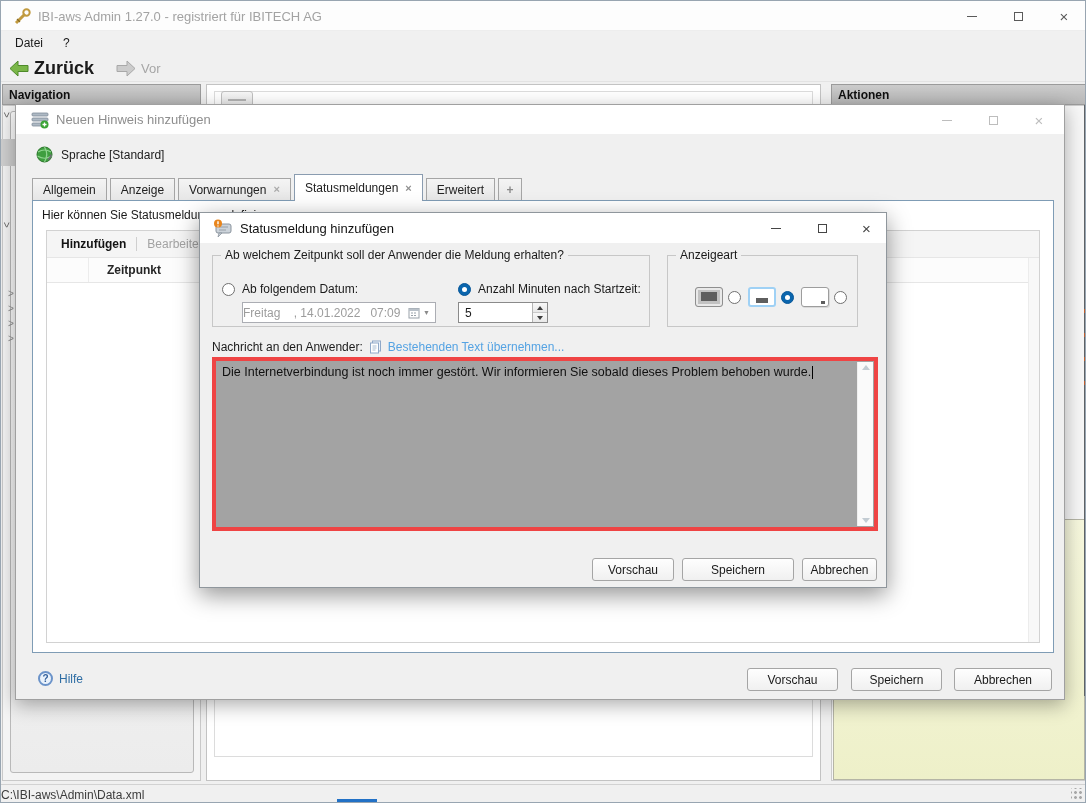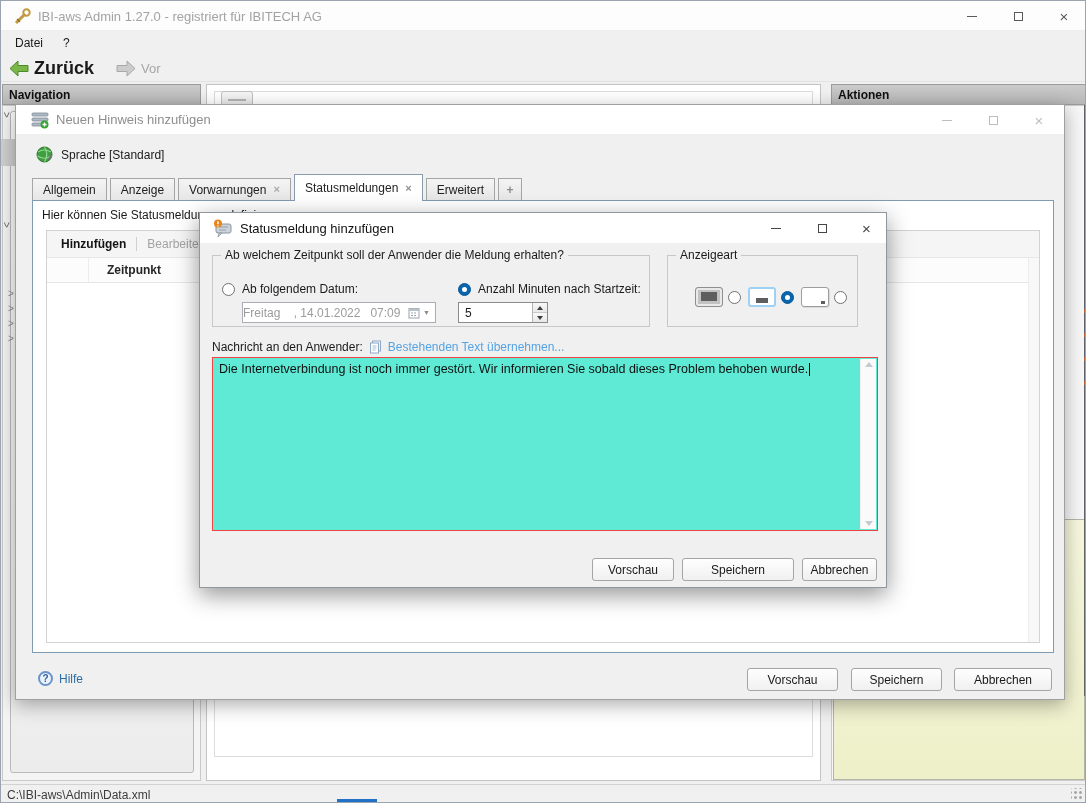--- a/index.html
+++ b/index.html
@@ -19,21 +19,21 @@
   .g-x{font-size:15px;line-height:1;}
   .menubar{left:0;top:30px;width:1086px;height:24px;background:#f0f0f0;display:flex;align-items:center;}
   .menuitem{padding:0 10px;height:100%;display:flex;align-items:center;color:#1a1a1a;}
   .toolbar{left:0;top:54px;width:1086px;height:27px;background:#f0f0f0;display:flex;align-items:center;border-bottom:1px solid #e3e3e3;}
   .tbgroup{display:flex;align-items:center;gap:5px;margin-left:8px;}
   .tb-back-label{font-weight:bold;font-size:18px;}
   .tb-fwd-label{font-size:13px;color:#a6a6a6;}
   .phdr{height:21px;background:linear-gradient(#cbcbcb,#b7b7b7);border:1px solid #9b9b9b;
     font-weight:bold;color:#101010;display:flex;align-items:center;padding:0 6px;}
   .statusbar{left:0;top:783px;width:1086px;height:20px;background:#f0f0f0;border-top:1px solid #d2d2d2;
-    display:flex;align-items:center;padding:0 6px;color:#3c3c3c;}
+    display:flex;align-items:center;padding:0 0;color:#3c3c3c;}
   .grip{right:4px;bottom:4px;width:12px;height:12px;
     background:radial-gradient(circle 1.5px, #a8a8a8 1.2px, transparent 1.6px);
     background-size:5px 5px;background-position:bottom right;}
 
   
   .dialog{position:absolute;background:#f0f0f0;border:1px solid #a0a0a0;}
   .dlg-outer{left:14px;top:103px;width:1050px;height:596px;box-shadow:0 5px 18px rgba(0,0,0,.32);z-index:10;}
   .dlg-inner{left:198px;top:211px;width:688px;height:376px;box-shadow:0 7px 22px rgba(0,0,0,.42);z-index:20;border-color:#8f969c;}
   .dlg-titlebar{left:0;top:0;right:0;height:29px;background:#ffffff;}
   .dlg-title{font-size:13px;}
@@ -87,21 +87,21 @@
   .mon1{background:#c2c2c2;border:1px solid #8f8f8f;box-shadow:inset 0 0 0 2px #e9e9e9;}
   .mon1 .mi{position:absolute;left:5px;top:4px;width:16px;height:9px;background:#5e5e5e;}
   .mon2{background:#fff;border:2px solid #9fd1f5;}
   .mon2 .mi{position:absolute;left:6px;bottom:2px;width:12px;height:5px;background:#5e5e5e;}
   .mon3{background:#fff;border:1px solid #9d9d9d;box-shadow:1px 1px 0 #d9d9d9;}
   .mon3 .mi{position:absolute;right:3px;bottom:2px;width:4px;height:3px;background:#5e5e5e;}
 
   
   .link{color:#55a3e3;}
   .link2{color:#2e6da4;}
-  .msgbox{position:absolute;background:#5eead4;border:1px solid #ef4444;padding:3px 20px 3px 6px;
+  .msgbox{position:absolute;background:#a3a3a3;border:4px solid #ef4444;padding:3px 20px 3px 6px;
     font-size:12.5px;line-height:1.35;color:#101010;}
   .caret{display:inline-block;width:1px;height:13px;background:#000;vertical-align:text-bottom;margin-left:1px;}
   .msgscroll{position:absolute;top:1px;right:1px;bottom:1px;width:16px;background:#fafafa;border-left:1px solid #efefef;
     display:flex;flex-direction:column;justify-content:space-between;align-items:center;padding:3px 0;}
   .sc-up{width:0;height:0;border-left:4px solid transparent;border-right:4px solid transparent;border-bottom:5px solid #c3ccd3;}
   .sc-dn{width:0;height:0;border-left:4px solid transparent;border-right:4px solid transparent;border-top:5px solid #c3ccd3;}
 
   
   .chev{position:absolute;color:#5a5a5a;font-size:10px;line-height:1;}
   .chev.down{transform:rotate(90deg);}

